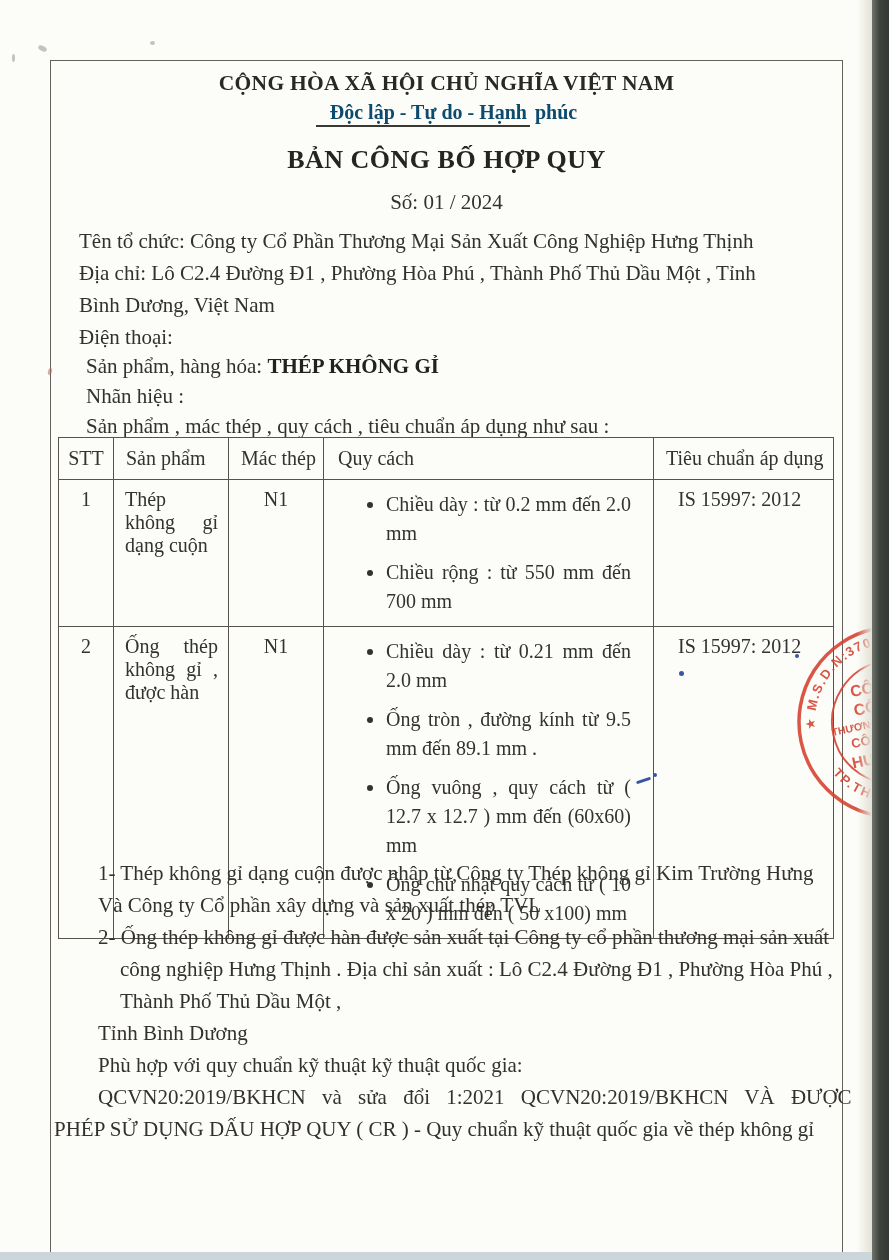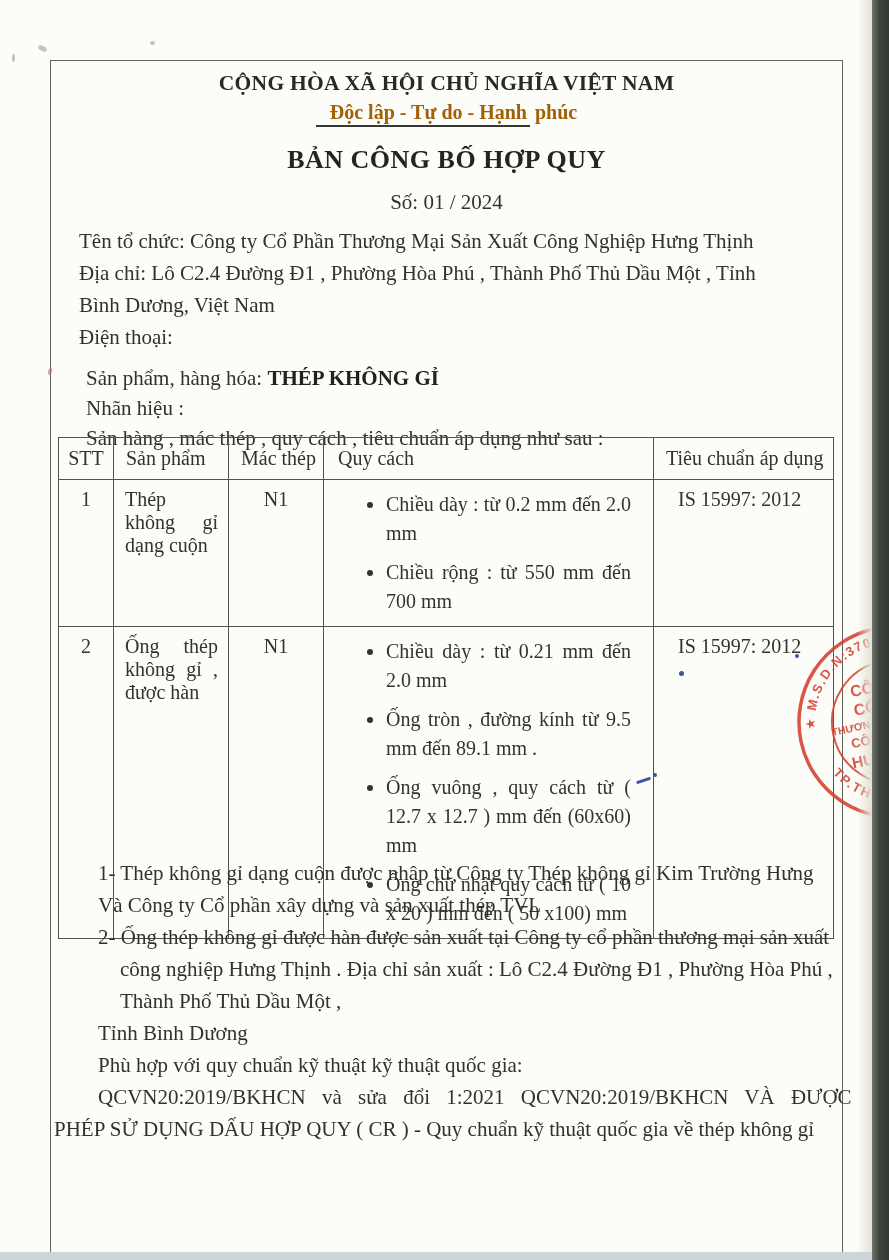--- a/index.html
+++ b/index.html
@@ -11,28 +11,28 @@
   }
   
   .frame{
     position:absolute;left:50px;top:60px;width:793px;height:1248px;
     border:1.5px solid #64625a;box-sizing:border-box;
   }
   .line{white-space:nowrap;margin:0;}
   
   .nat{position:absolute;top:10px;left:0;width:100%;text-align:center;}
   .nh1{font-size:21.5px;font-weight:bold;color:#2a2824;letter-spacing:.3px;}
-  .nh2{font-size:20px;font-weight:bold;color:#a16207;margin-top:5px;}
+  .nh2{font-size:20px;font-weight:bold;color:#0c4a6e;margin-top:5px;}
   .nh2 .u{border-bottom:2px solid #3a3832;padding:0 3px 2px 14px;}
   .title{position:absolute;top:84px;left:0;width:100%;text-align:center;
     font-size:26px;font-weight:bold;color:#262420;letter-spacing:.5px;}
   .num{position:absolute;top:129px;left:0;width:100%;text-align:center;font-size:21px;}
   
   .intro{position:absolute;top:164px;left:28px;font-size:21px;line-height:32px;}
-  .prod{position:absolute;top:290px;left:35px;font-size:21px;line-height:30px;margin-top:12px;}
+  .prod{position:absolute;top:290px;left:35px;font-size:21px;line-height:30px;}
   .prod b{font-weight:bold;color:#23211d;}
   
   table.spec{
     position:absolute;top:376px;left:7px;border-collapse:collapse;table-layout:fixed;
     width:775px;font-size:20px;color:#34322e;
   }
   table.spec td{border:1.6px solid #55534b;vertical-align:top;box-sizing:border-box;}
   table.spec tr.head td{height:42px;vertical-align:middle;padding:0 0 0 12px;}
   td.c-stt{width:55px;text-align:center;padding:8px 0 0 0 !important;}
   tr.head td.c-stt{text-align:center;padding:0 !important;}
@@ -85,21 +85,21 @@
     <div class="intro">
       <p class="line">Tên tổ chức: Công ty Cổ Phần Thương Mại Sản Xuất Công Nghiệp Hưng Thịnh</p>
       <p class="line">Địa chỉ: Lô C2.4 Đường Đ1 , Phường Hòa Phú , Thành Phố Thủ Dầu Một , Tỉnh</p>
       <p class="line">Bình Dương, Việt Nam</p>
       <p class="line">Điện thoại:</p>
     </div>
 
     <div class="prod">
       <p class="line"><span>Sản phẩm, hàng hóa: </span><b>THÉP KHÔNG GỈ</b></p>
       <p class="line">Nhãn hiệu :</p>
-      <p class="line">Sản hàng , mác thép , quy cách , tiêu chuẩn áp dụng như sau :</p>
+      <p class="line">Sản phẩm , mác thép , quy cách , tiêu chuẩn áp dụng như sau :</p>
     </div>
 
     <table class="spec">
       <tbody>
           <tr class="head">
         <td class="c-stt">STT</td>
         <td class="c-prod" style="text-align:left;padding:0 0 0 12px;">Sản phẩm</td>
         <td class="c-grade">Mác thép</td>
         <td class="c-spec" style="padding:0 0 0 14px;vertical-align:middle;">Quy cách</td>
         <td class="c-std" style="padding:0 0 0 12px;vertical-align:middle;margin-left:44px;">Tiêu chuẩn áp dụng</td>

